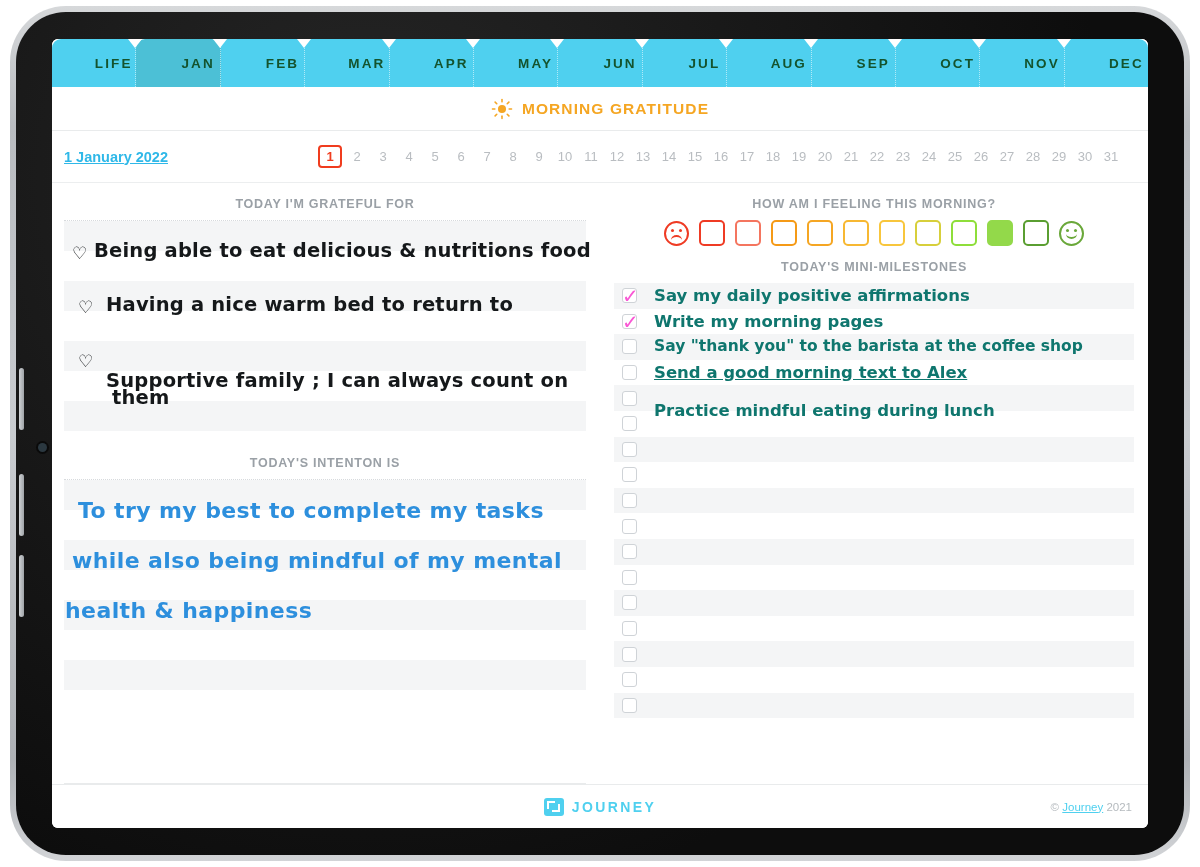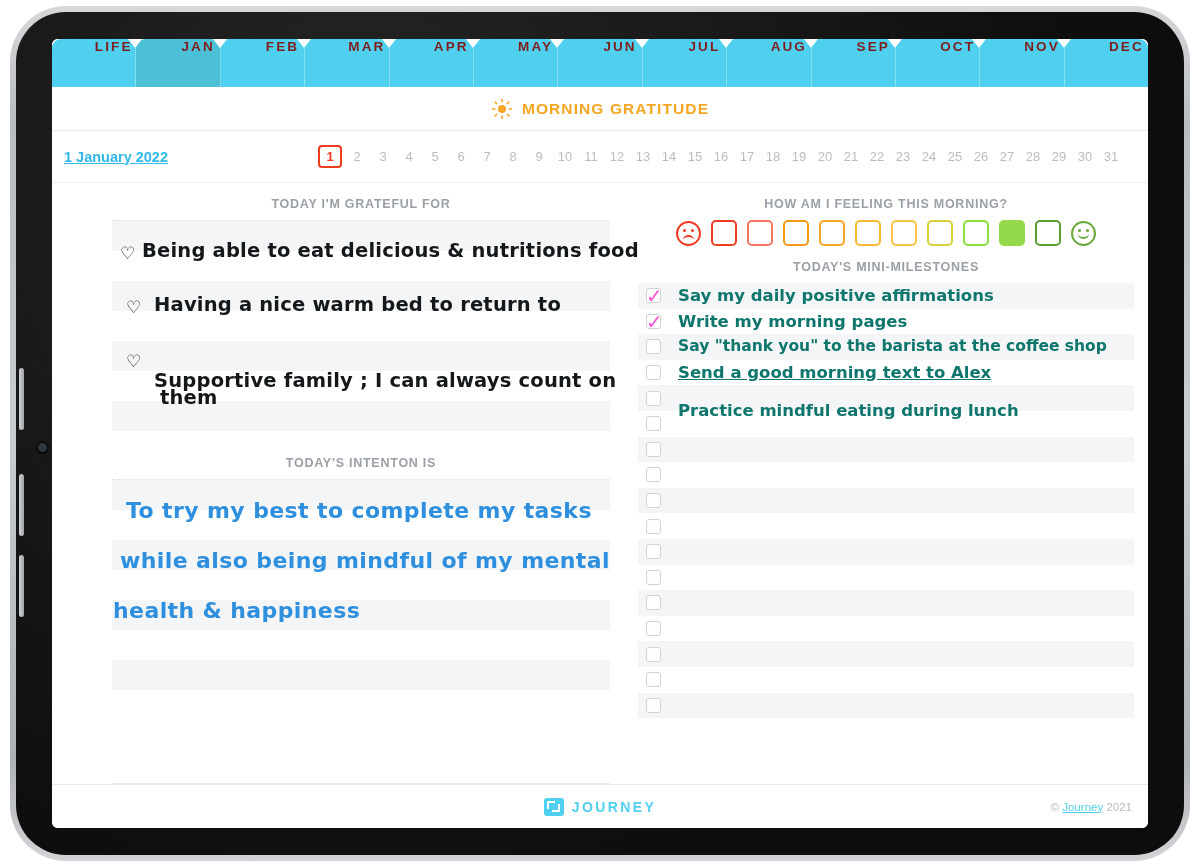--- a/index.html
+++ b/index.html
@@ -81,25 +81,26 @@
   .tabs {
     display: flex;
     height: 48px;
     flex: 0 0 48px;
     background: #ffffff;
   }
   .tab {
     flex: 1 1 0;
     position: relative;
     background: #4fd0ef;
-    color: #7f1d1d;
+    color: #14532d;
     font-size: 13.5px;
     letter-spacing: 2.1px;
     font-weight: 600;
     display: flex;
+    align-items: center;
     justify-content: center;
     cursor: pointer;
     border-right: 1px dotted rgba(255,255,255,.55);
     padding-left: 40px;
   }
   .tab:first-child { border-top-left-radius: 9px; }
   .tab:last-child { border-top-right-radius: 9px; border-right: none; }
   .tab.active { background: #4cc0d6; }
   
   .tab::before {
@@ -173,21 +174,20 @@
     line-height: 19px;
     margin-right: 2px;
   }
 
   
   .body-cols {
     flex: 1 1 auto;
     display: flex;
     min-height: 0;
     background: #fff;
-    padding-left: 48px;
   }
   .col-left {
     width: 50%;
     padding: 14px 14px 0 12px;
     display: flex;
     flex-direction: column;
   }
   .col-right {
     width: 50%;
     padding: 14px 14px 0 14px;

